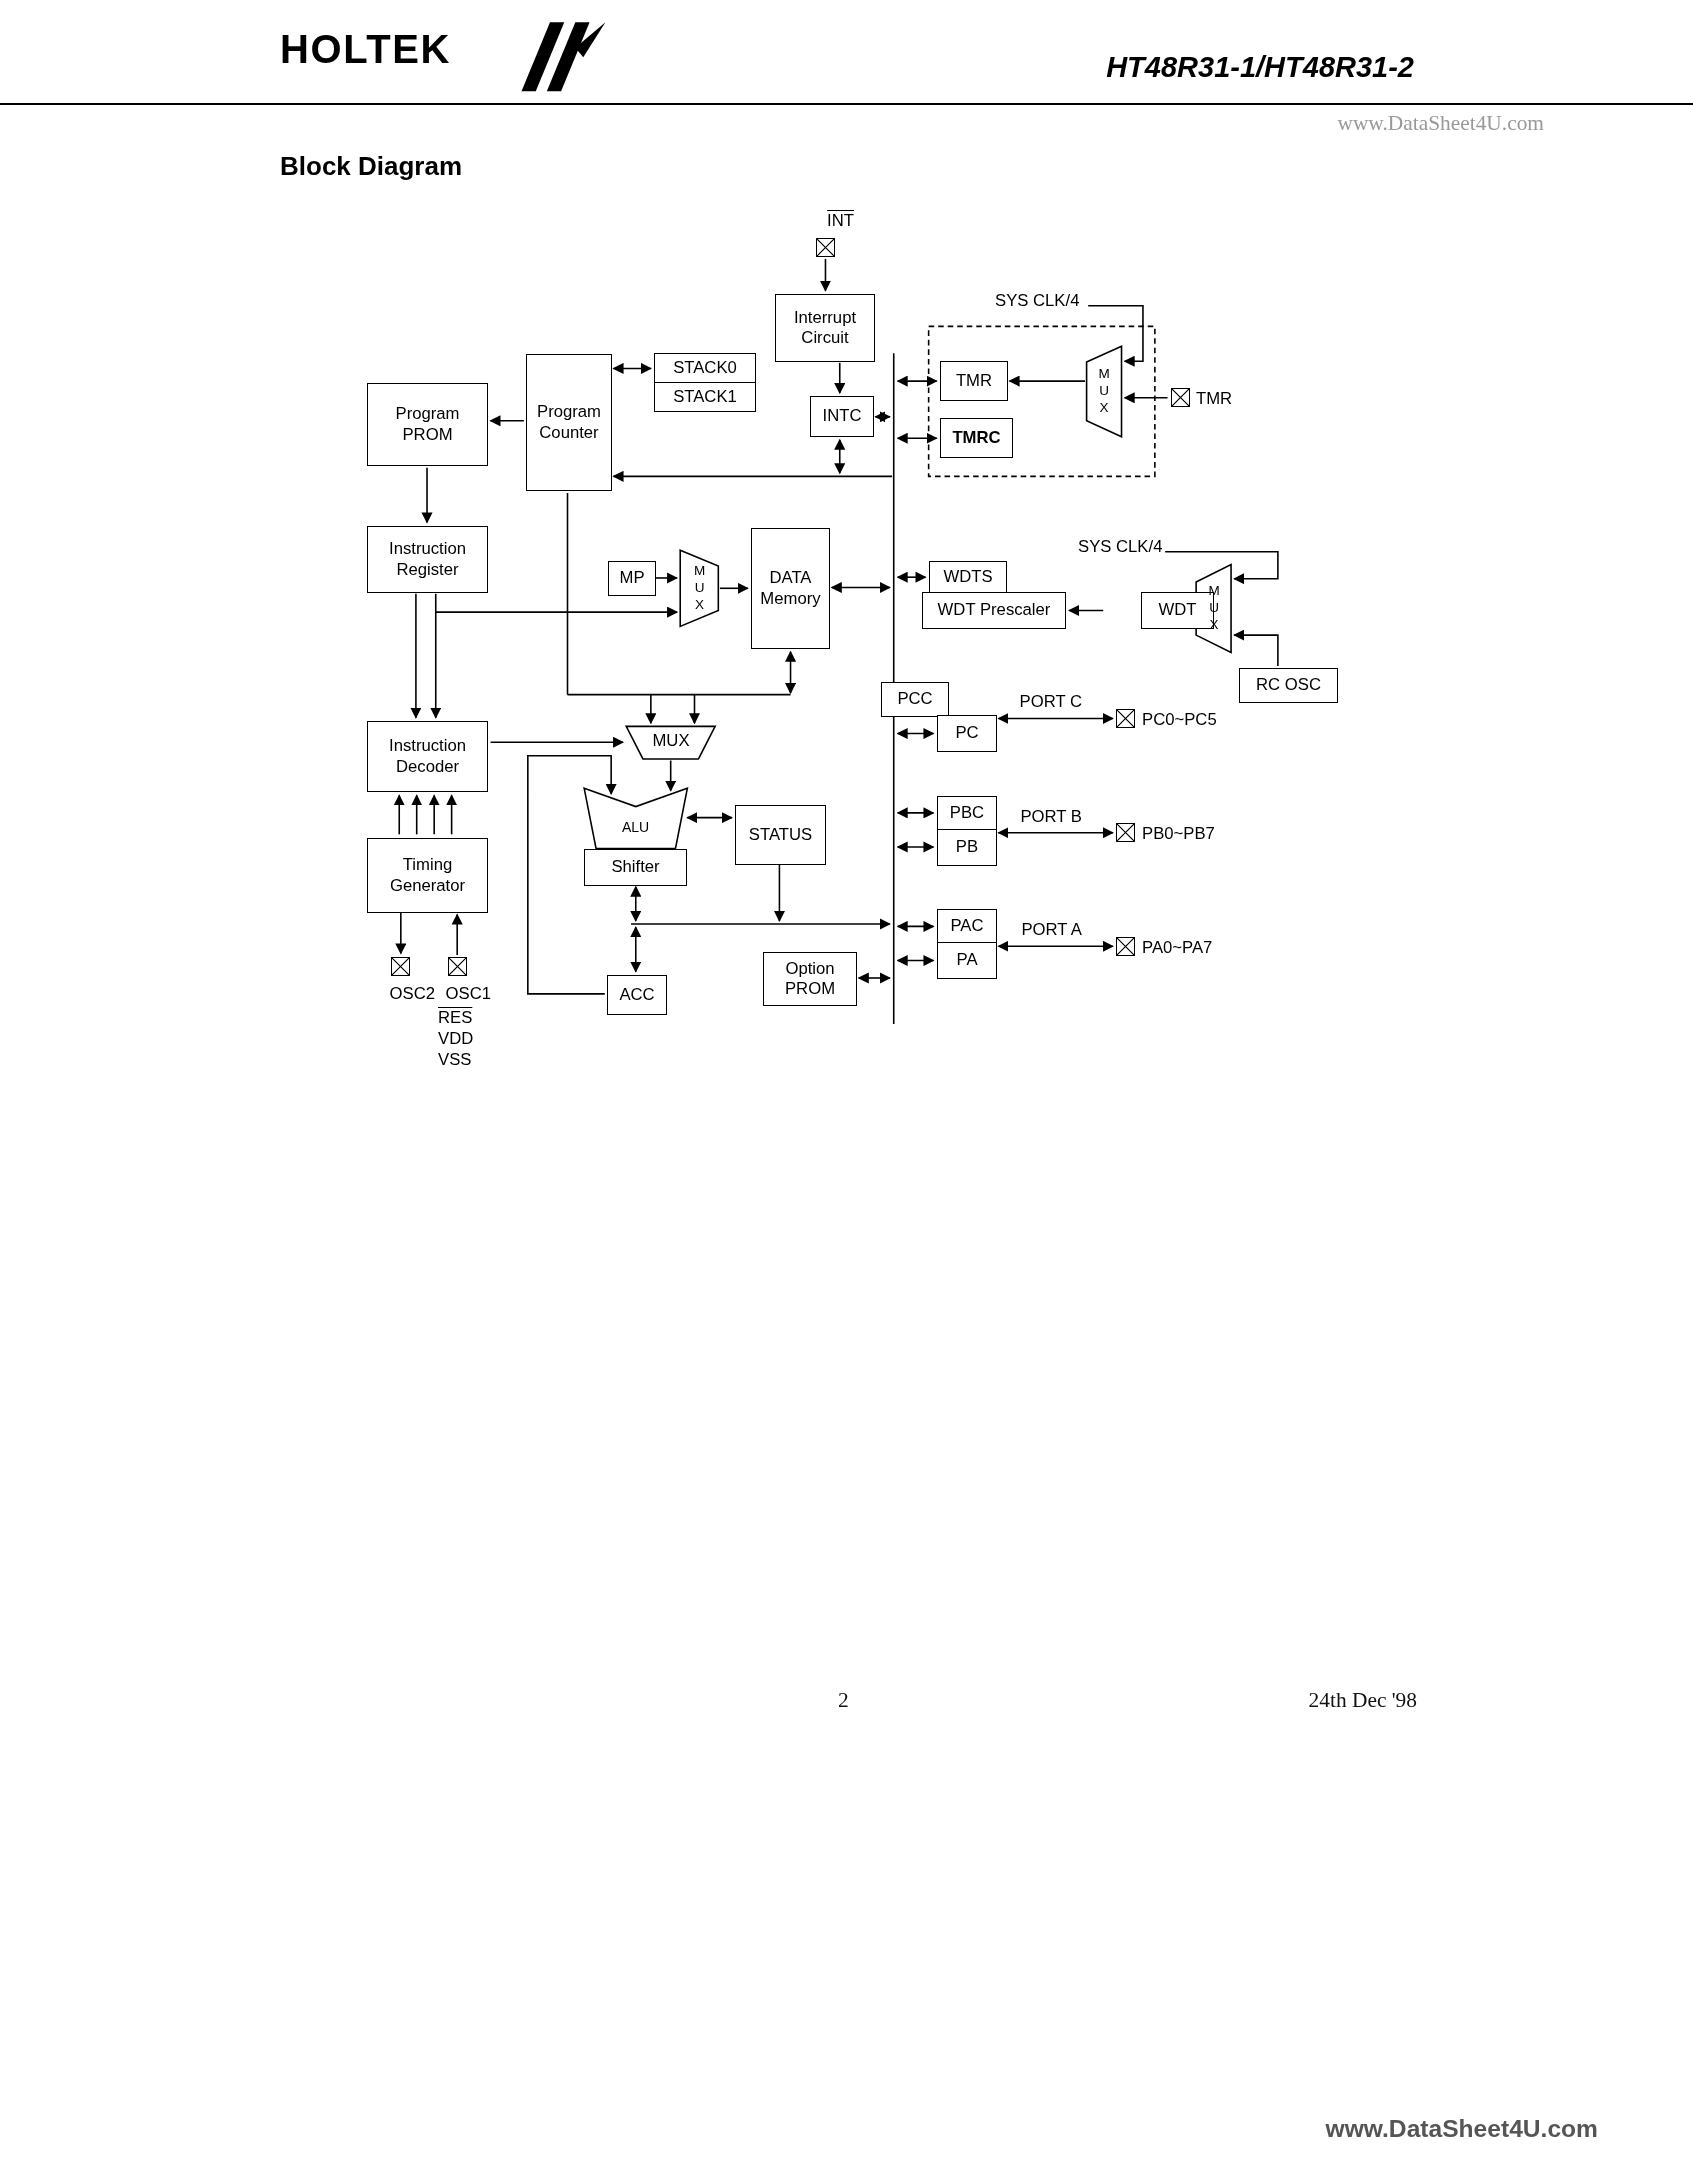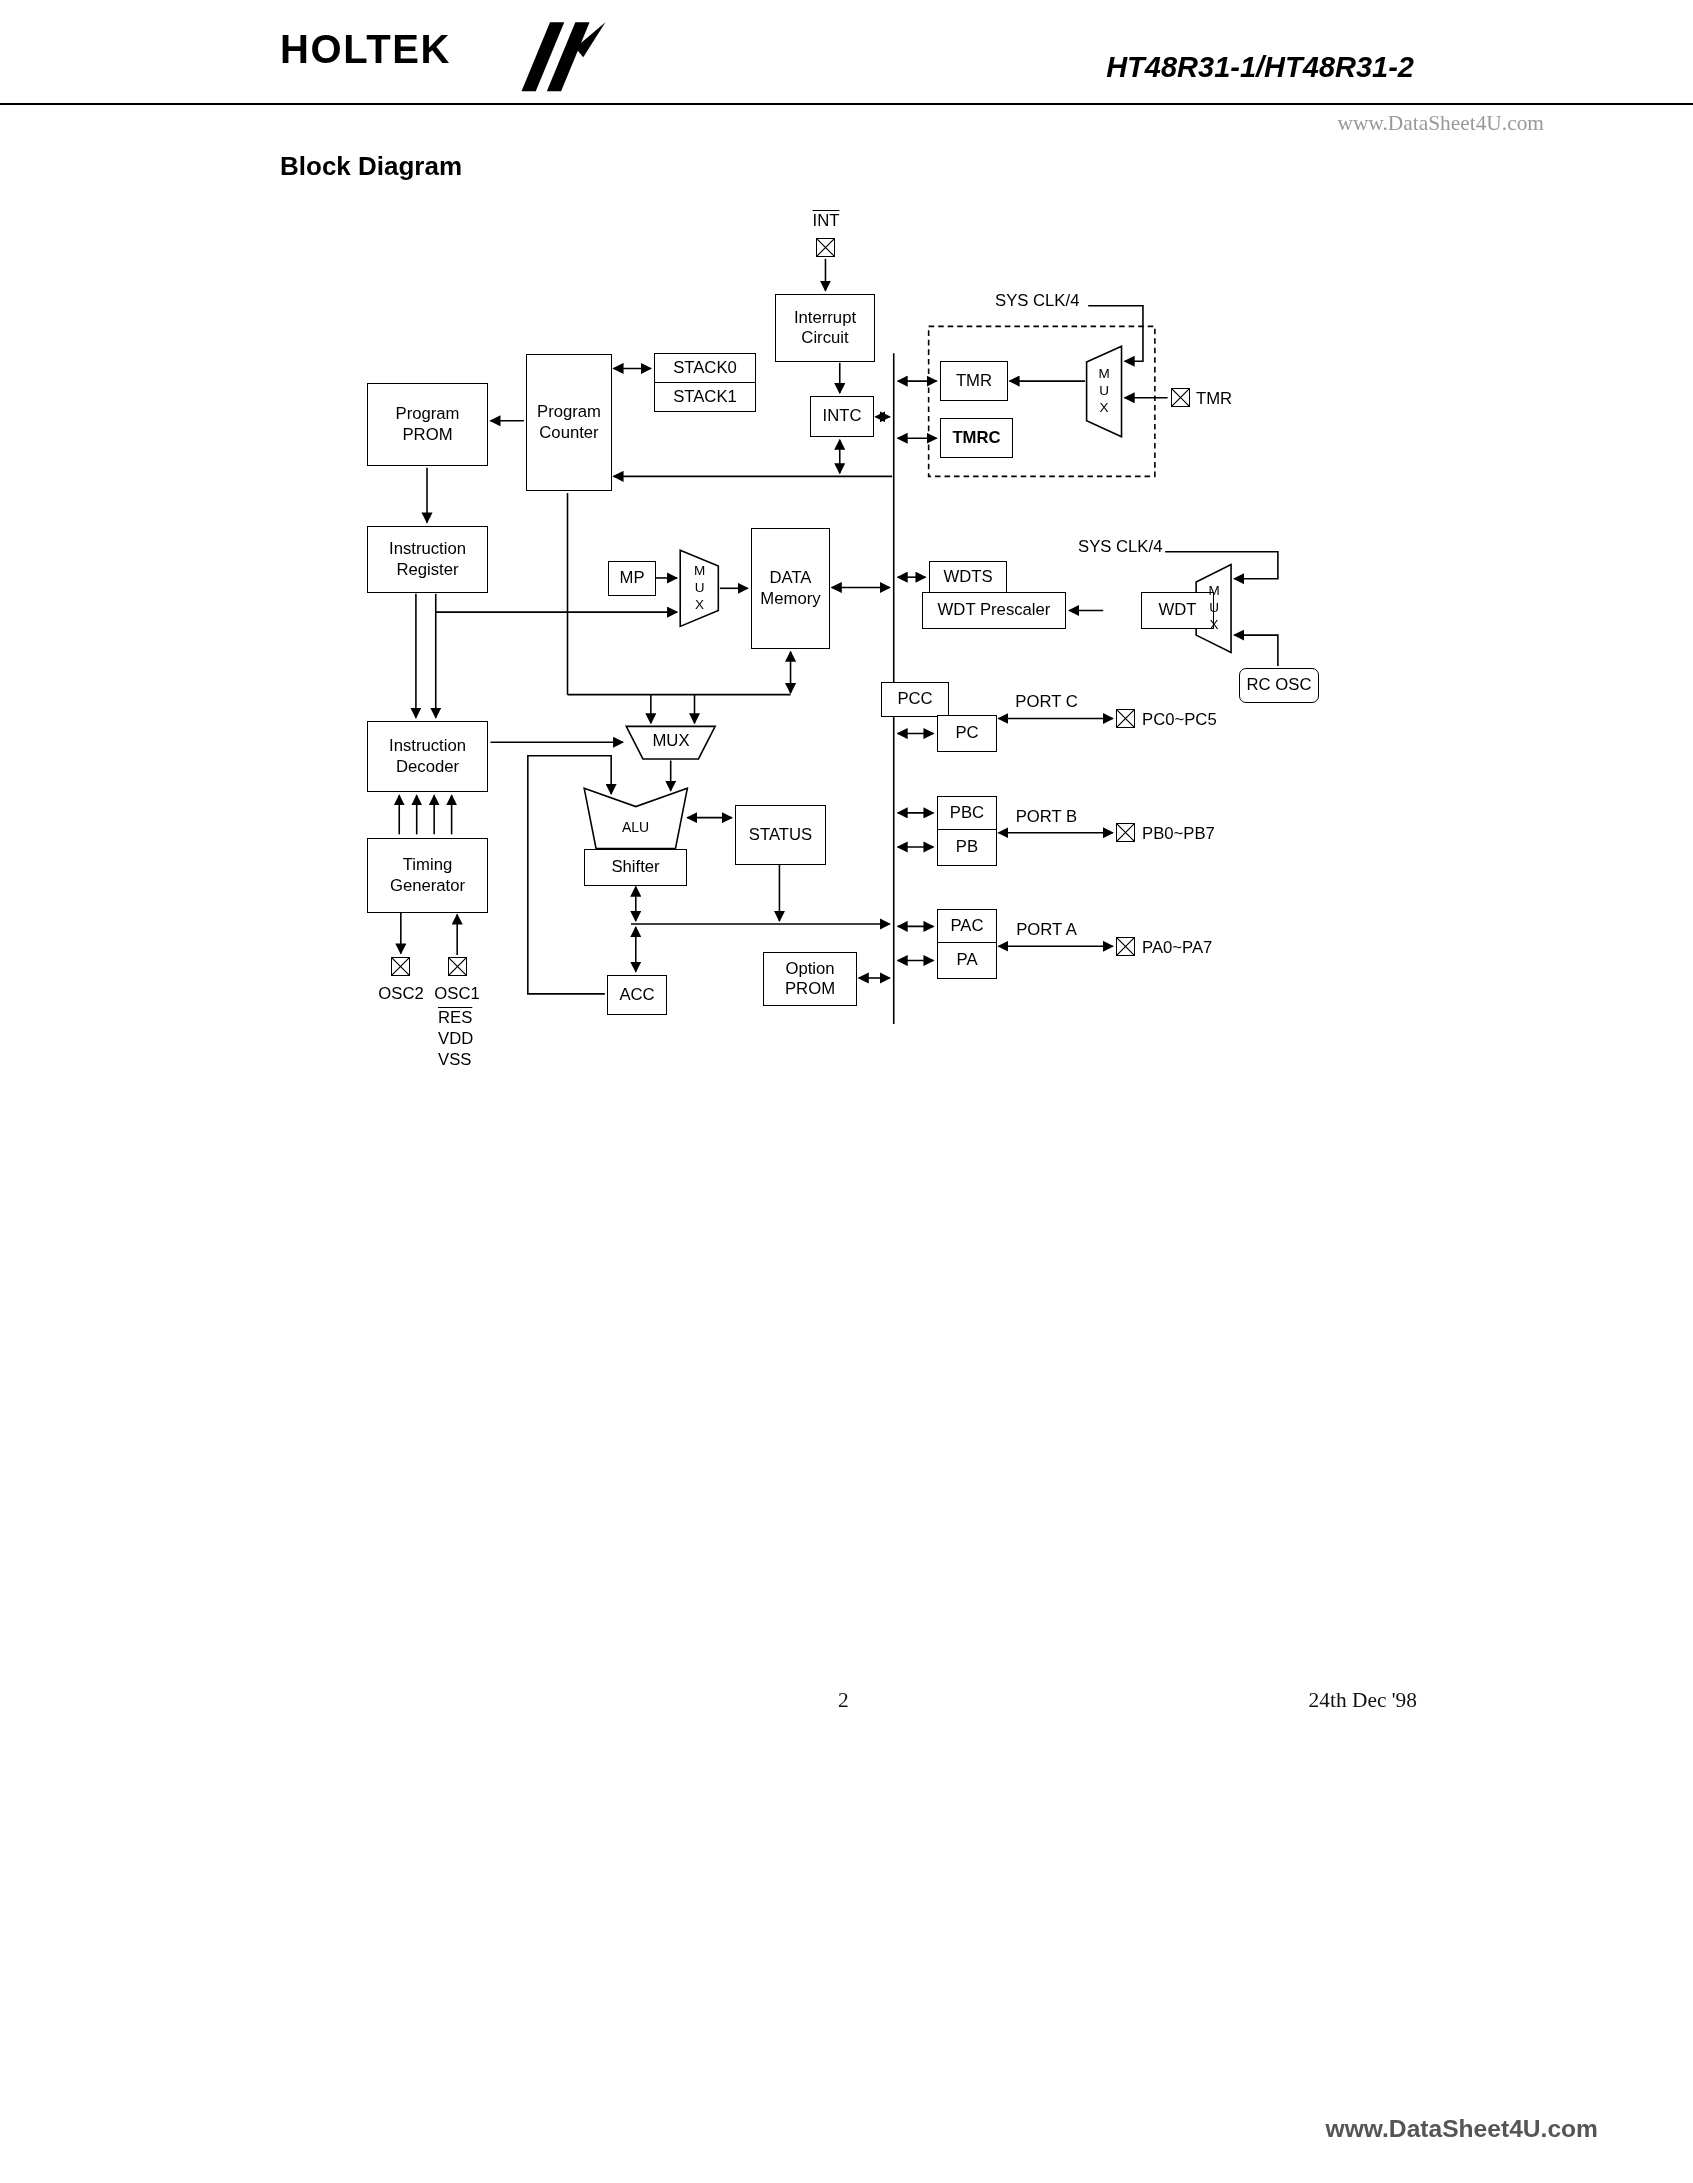--- a/index.html
+++ b/index.html
@@ -3,21 +3,21 @@
 <meta charset="utf-8">
 <style>
   html,body { margin:0; padding:0; background:#fff; }
   .page { position:relative; width:1693px; height:2183px; background:#fff; overflow:hidden;
           font-family:"Liberation Sans", sans-serif; color:#000; }
   .abs { position:absolute;gap:48px; }
   .box { position:absolute; border:1.6px solid #000; background:#fff; display:flex;
          align-items:center; justify-content:center; text-align:center;
          font-size:16.7px; line-height:1.2; white-space:pre-line; box-sizing:border-box; }
   .lbl { position:absolute; font-size:16.7px; white-space:nowrap; }
-  .lbl.c { text-align:center; }
+  .lbl.c { text-align:right; }
   .pin { position:absolute; width:19px; height:19px; border:1.6px solid #000; box-sizing:border-box;
          background:
           linear-gradient(to top right, transparent calc(50% - 1px), #000 50%, transparent calc(50% + 1px)),
           linear-gradient(to bottom right, transparent calc(50% - 1px), #000 50%, transparent calc(50% + 1px));
          background-color:#fff; }
   .muxtext { position:absolute; display:flex; align-items:center; justify-content:center;
              text-align:center; font-size:13.5px; line-height:1.25; white-space:pre-line; }
   .ovl { text-decoration:overline; }
   .svglayer { position:absolute; left:0; top:0; pointer-events:none; }
   .rule { position:absolute; left:0; right:0; top:103px; height:2.4px; background:#000; }
@@ -143,21 +143,21 @@
 Register</div>
   <div class="box" style="left:608px; top:561px; width:48px; height:35px;">MP</div>
   <div class="box" style="left:751px; top:528px; width:79px; height:121px;">DATA
 Memory</div>
 
   <div class="box" style="left:940px; top:361px; width:68px; height:40px;">TMR</div>
   <div class="box" style="left:940px; top:418px; width:73px; height:40px;font-weight:bold;">TMRC</div>
   <div class="box" style="left:929px; top:561px; width:78px; height:33px;">WDTS</div>
   <div class="box" style="left:922px; top:592px; width:144px; height:37px;">WDT Prescaler</div>
   <div class="box" style="left:1141px; top:592px; width:73px; height:37px;">WDT</div>
-  <div class="box" style="left:1239px; top:668px; width:80px; height:35px;border-radius:7px;">RC OSC</div>
+  <div class="box" style="left:1239px; top:668px; width:99px; height:35px;">RC OSC</div>
 
   <div class="box" style="left:881px; top:682px; width:68px; height:35px;">PCC</div>
   <div class="box" style="left:937px; top:715px; width:60px; height:37px;">PC</div>
   <div class="box" style="left:937px; top:796px; width:60px; height:35px;">PBC</div>
   <div class="box" style="left:937px; top:829px; width:60px; height:37px;">PB</div>
   <div class="box" style="left:937px; top:909px; width:60px; height:35px;">PAC</div>
   <div class="box" style="left:937px; top:942px; width:60px; height:37px;">PA</div>
 
   <div class="box" style="left:367px; top:721px; width:121px; height:71px;">Instruction
 Decoder</div>

